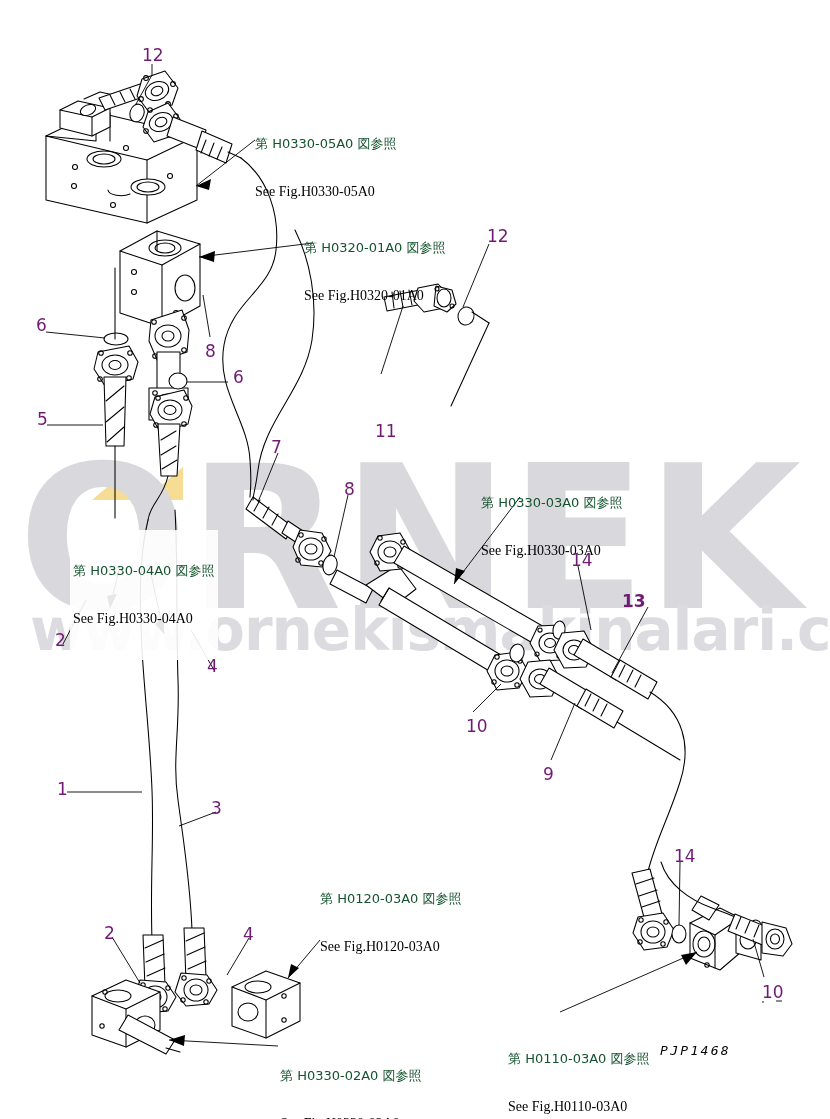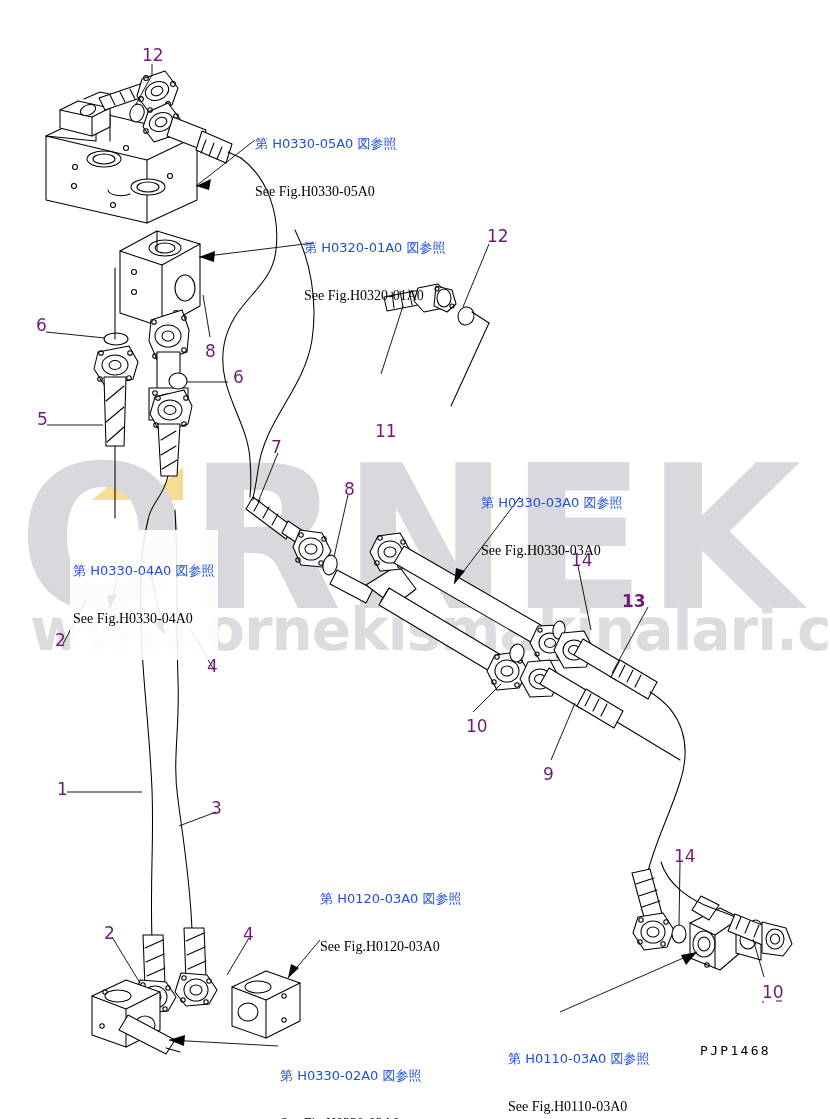--- a/index.html
+++ b/index.html
@@ -8,21 +8,21 @@
   #sheet{position:absolute;left:0;top:0;width:830px;height:1119px;background:#fff;}
   svg.layer{position:absolute;left:0;top:0;width:830px;height:1119px;}
   .ink{fill:none;stroke:#000000;stroke-width:1.05;stroke-linejoin:round;stroke-linecap:round;}
   .ink-f{fill:#ffffff;stroke:#000000;stroke-width:1.05;stroke-linejoin:round;}
   .solid{fill:#000000;stroke:none;}
   .leader{fill:none;stroke:#000000;stroke-width:0.9;}
   .wm-big{font-family:"DejaVu Sans",sans-serif;font-weight:bold;font-size:200px;fill:#d9d9dd;}
   .wm-url{font-family:"DejaVu Sans",sans-serif;font-weight:bold;font-size:58px;fill:#dcdce0;letter-spacing:-1px;}
   .wm-tri{fill:#f7dc94;}
   .caption{position:absolute;white-space:pre;line-height:16px;}
-  .caption .l1{font-family:"DejaVu Sans",sans-serif;font-size:13px;color:#1d4ed8;}
+  .caption .l1{font-family:"DejaVu Sans",sans-serif;font-size:13px;color:#14532d;}
   .caption .l2{font-family:Liberation Serif, serif;font-size:14px;color:#000;}
   .numlbl{position:absolute;color:#701a75;font-family:"DejaVu Sans",sans-serif;font-size:17px;line-height:17px;}
   .figlbl{position:absolute;font-family:"DejaVu Sans Mono","DejaVu Sans",monospace;font-size:13px;color:#000;letter-spacing:2.3px;}
 </style>
 </head>
 <body>
 
 <div id="sheet">
 
   <svg class="layer" viewBox="0 0 830 1119">
@@ -426,15 +426,15 @@
     <div class="numlbl" style="left:466px;top:718px;">10</div>
     <div class="numlbl" style="left:543px;top:766px;">9</div>
     <div class="numlbl" style="left:57px;top:781px;">1</div>
     <div class="numlbl" style="left:211px;top:800px;">3</div>
     <div class="numlbl" style="left:674px;top:848px;">14</div>
     <div class="numlbl" style="left:104px;top:925px;">2</div>
     <div class="numlbl" style="left:243px;top:926px;">4</div>
     <div class="numlbl" style="left:762px;top:984px;">10</div>
   </div>
 
-  <div class="figlbl" style="left:700px;top:1043px;">PJP1468</div>
+  <div class="figlbl" style="left:660px;top:1043px;font-style:italic;">PJP1468</div>
 
 </div>
 
 </body></html>

